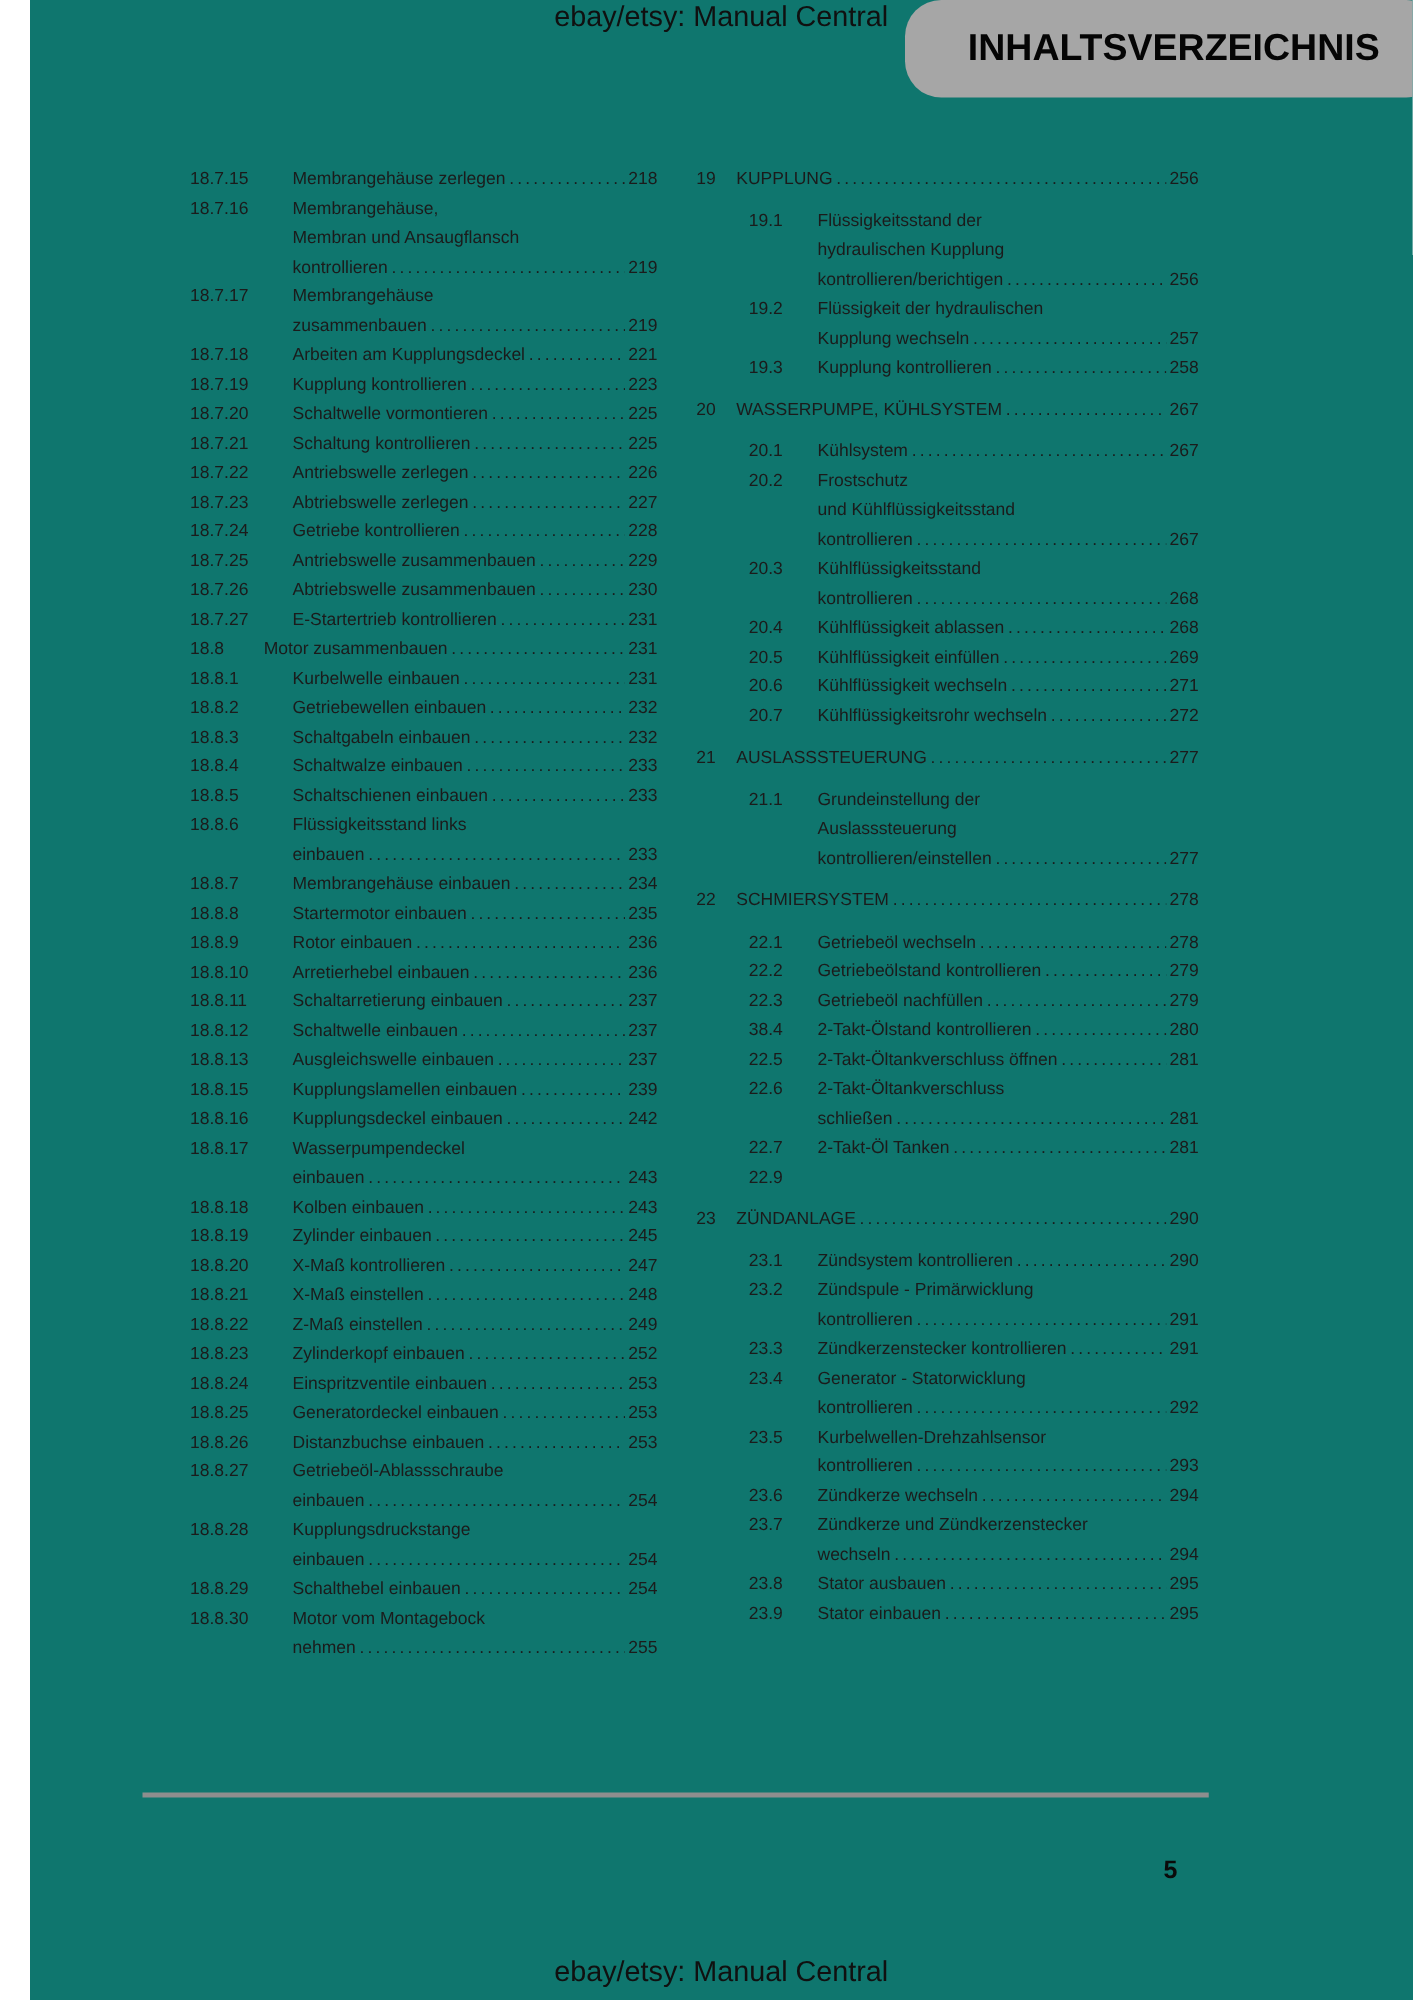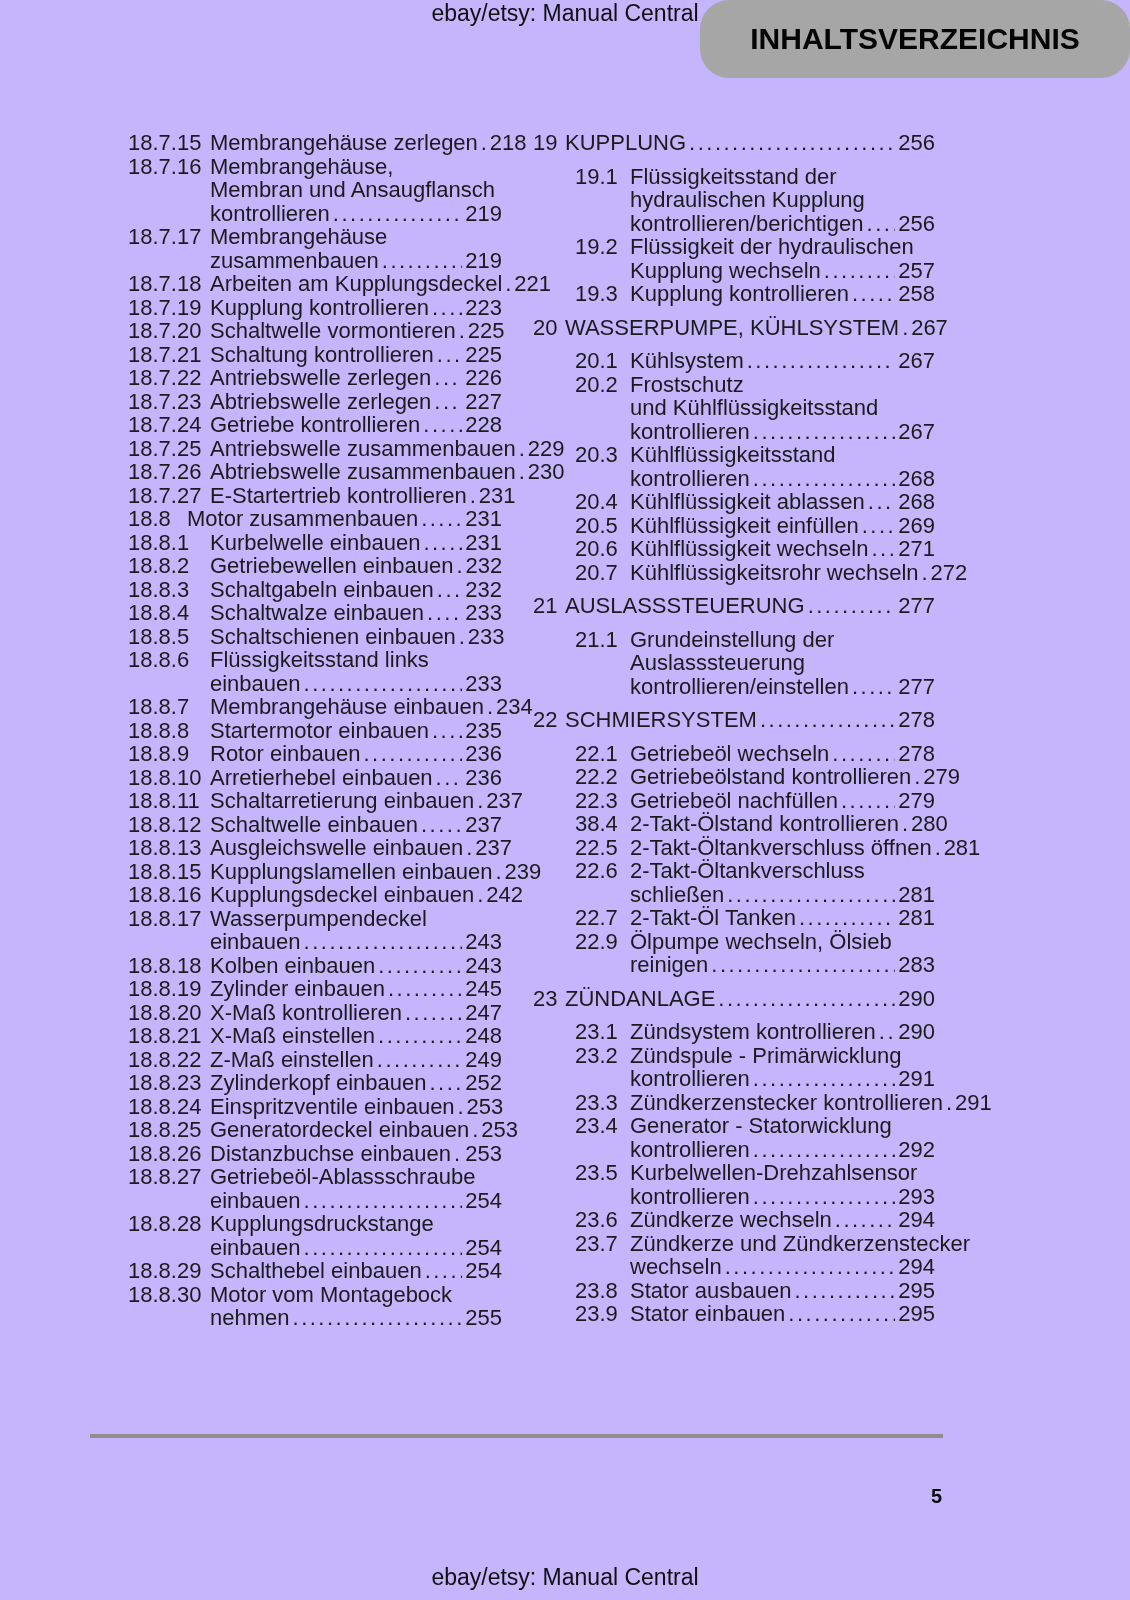--- a/index.html
+++ b/index.html
@@ -2,38 +2,38 @@
 <html><head>
 <meta charset="utf-8">
 <style>
   html,body { margin:0; padding:0; }
   body {
     width:1130px; height:1600px; position:relative;
     background:#ffffff; color:#1b1b1b;
     font-family:"Liberation Sans", sans-serif;
     overflow:hidden;
   }
-  .page { position:absolute; inset:0; background:#c4b5fd; }
+  .page { position:absolute; inset:0; background:#0f766e;margin-left:24px; }
 
   .wm {
     position:absolute; left:0; width:100%; text-align:center;
     font-size:23px; color:#101010;
   }
   .wm.top { top:0px; }
   .wm.bottom { top:1564px; }
 
   .heading-box {
     position:absolute; left:700px; top:0; width:430px; height:78px;
     display:flex; align-items:center; justify-content:center;
   }
   .heading-box h1 {
     margin:0; font-size:30px; font-weight:bold; color:#050505; letter-spacing:0px;
   }
 
-  .toc-col { position:absolute; top:131px; font-size:22px; line-height:23.5px; }
+  .toc-col { position:absolute; top:131px; font-size:14px; line-height:23.5px; }
   #col-left  { left:128px; width:374px; }
   #col-right { left:533px; width:402px; }
 
   .entry { display:flex; }
   .entry .num { flex:0 0 82px; }
   .entry.lv2 .num { flex:0 0 59px; }
 
   #col-right .chapter { margin:10px 0; }
   #col-right .chapter:first-child { margin-top:0; }
   #col-right .chapter .num { flex:0 0 32px; }
@@ -740,28 +740,20 @@
         <div class="body">
           <div class="tline last">
             <span class="txt">2-Takt-Öl Tanken</span>
             <span class="lead"></span>
             <span class="pg">281</span>
           </div>
         </div>
       </div>
       <div class="entry sub">
         <span class="num">22.9</span>
-        <div class="body">
-          <div class="tline">Ölpumpe wechseln, Ölsieb</div>
-          <div class="tline last">
-            <span class="txt">reinigen</span>
-            <span class="lead"></span>
-            <span class="pg">283</span>
-          </div>
-        </div>
       </div>
       <div class="entry chapter">
         <span class="num">23</span>
         <div class="body">
           <div class="tline last">
             <span class="txt">ZÜNDANLAGE</span>
             <span class="lead"></span>
             <span class="pg">290</span>
           </div>
         </div>

